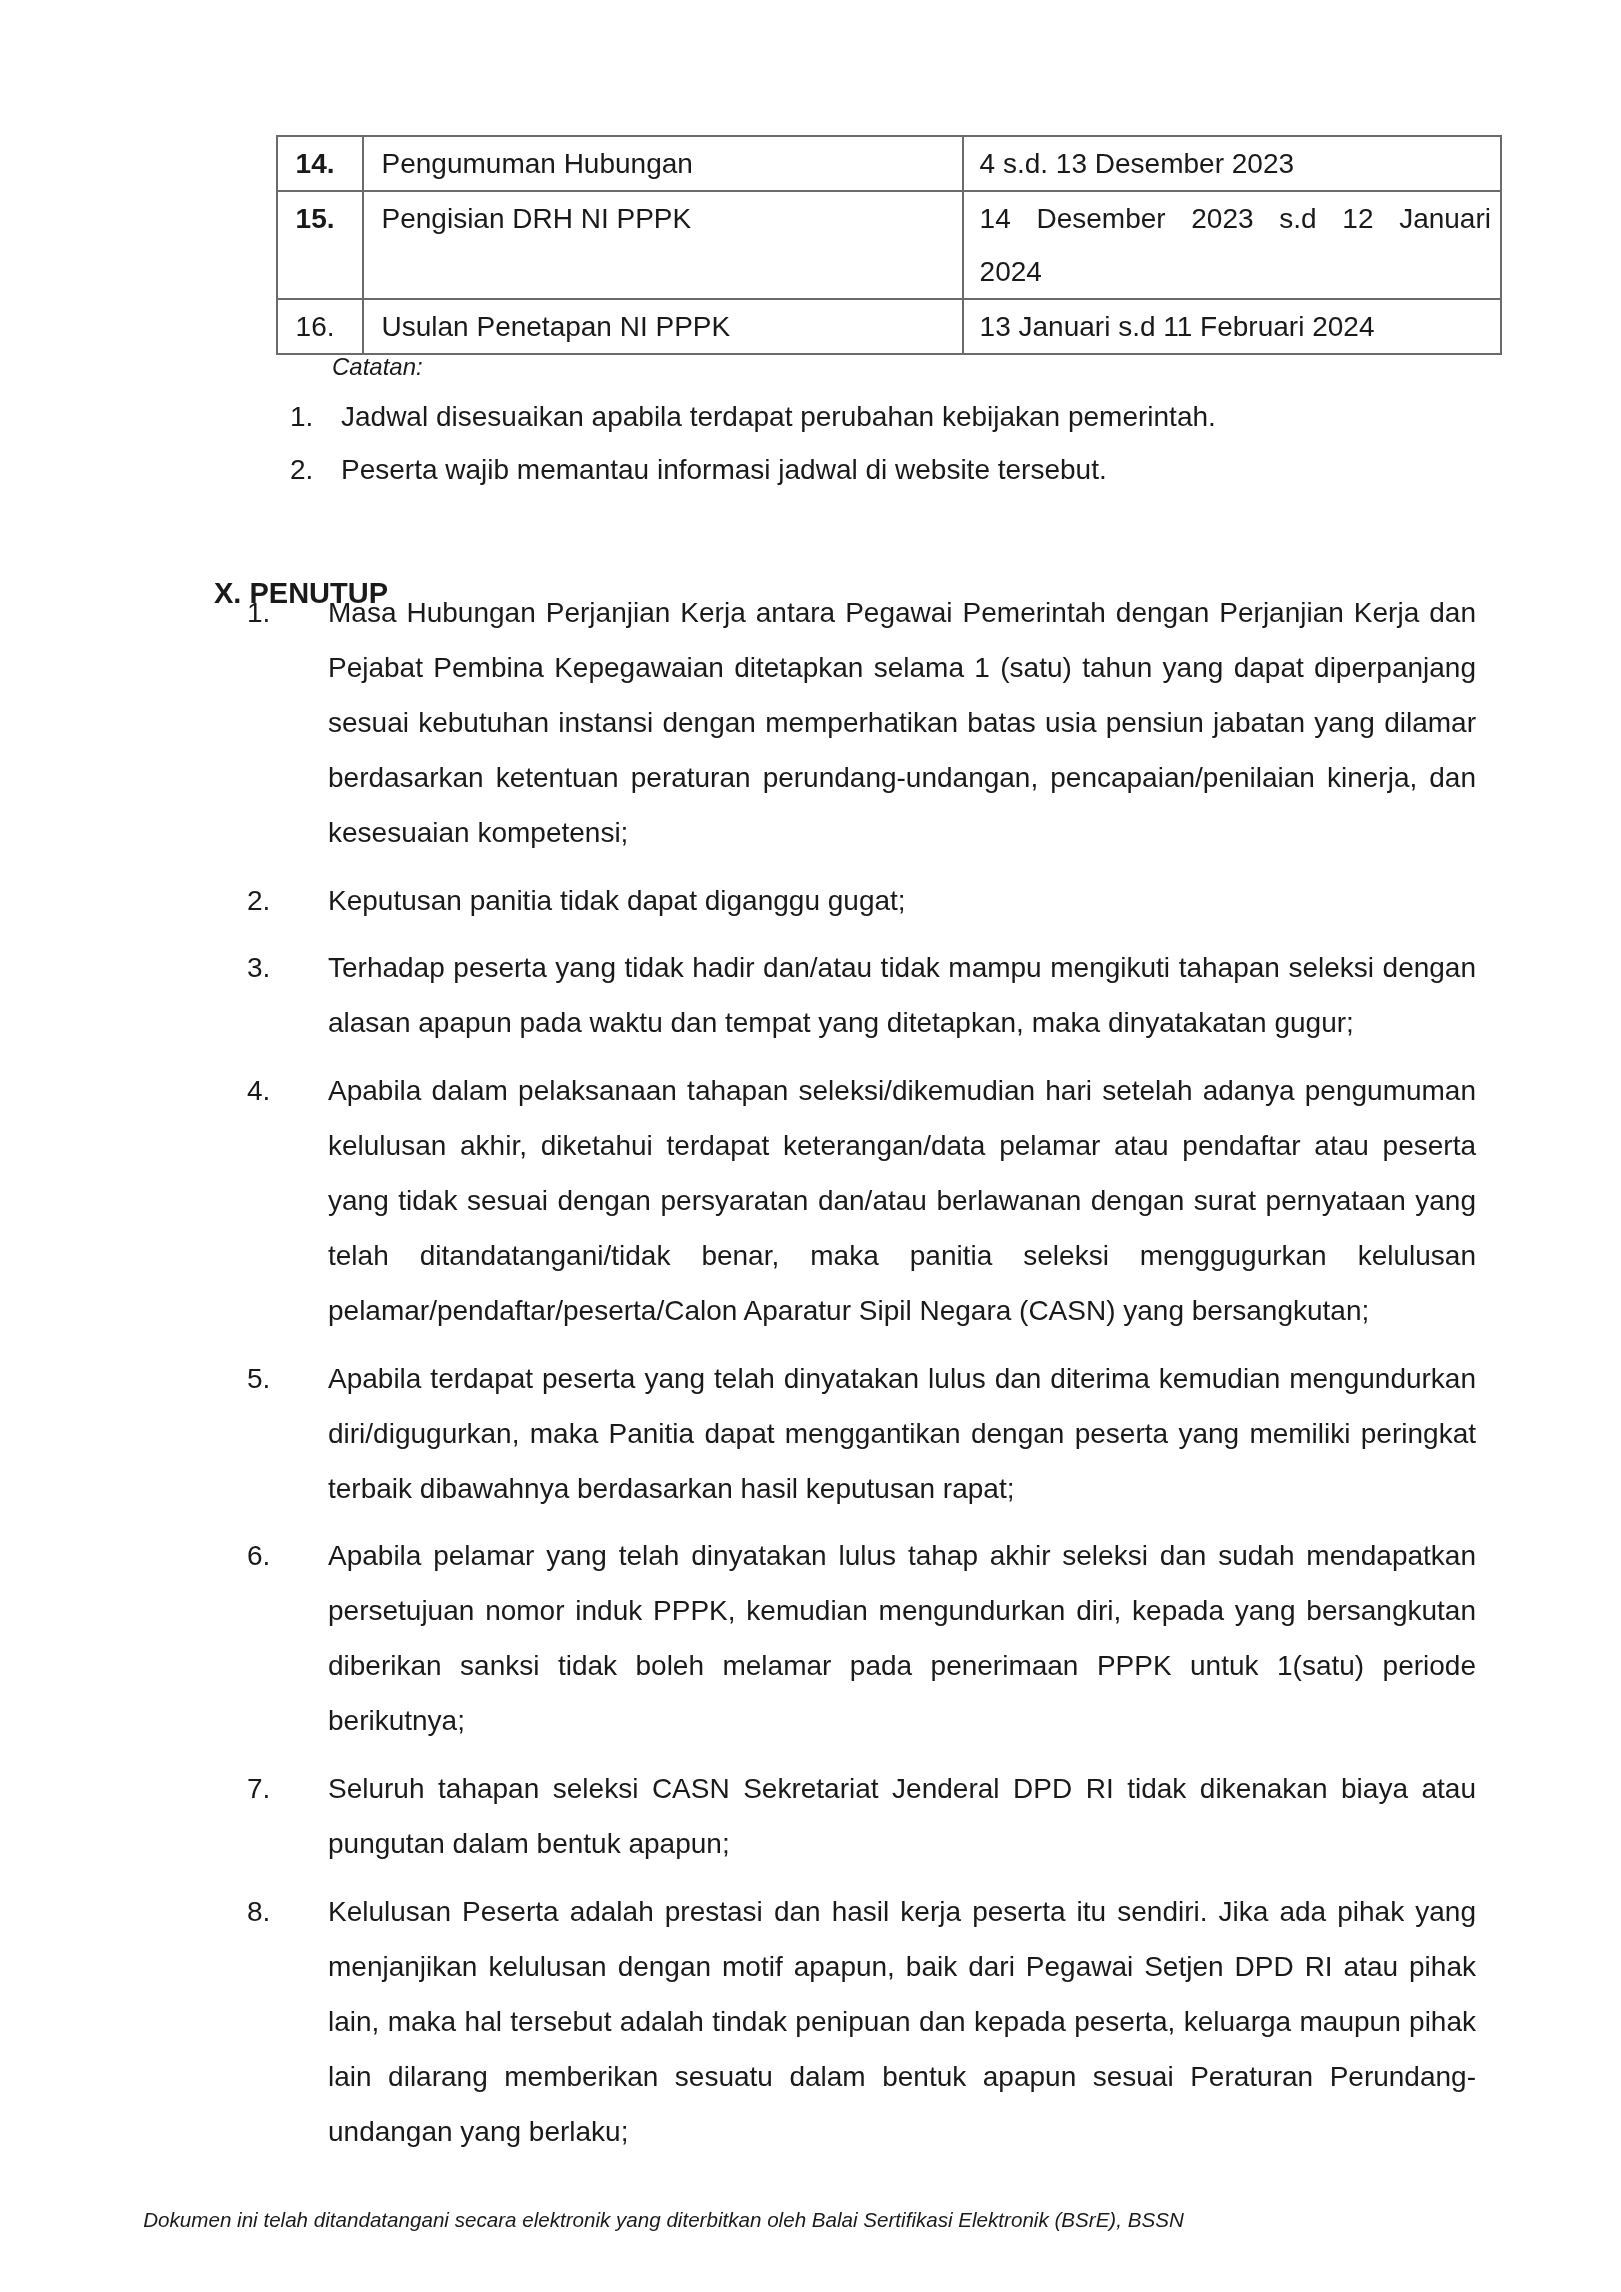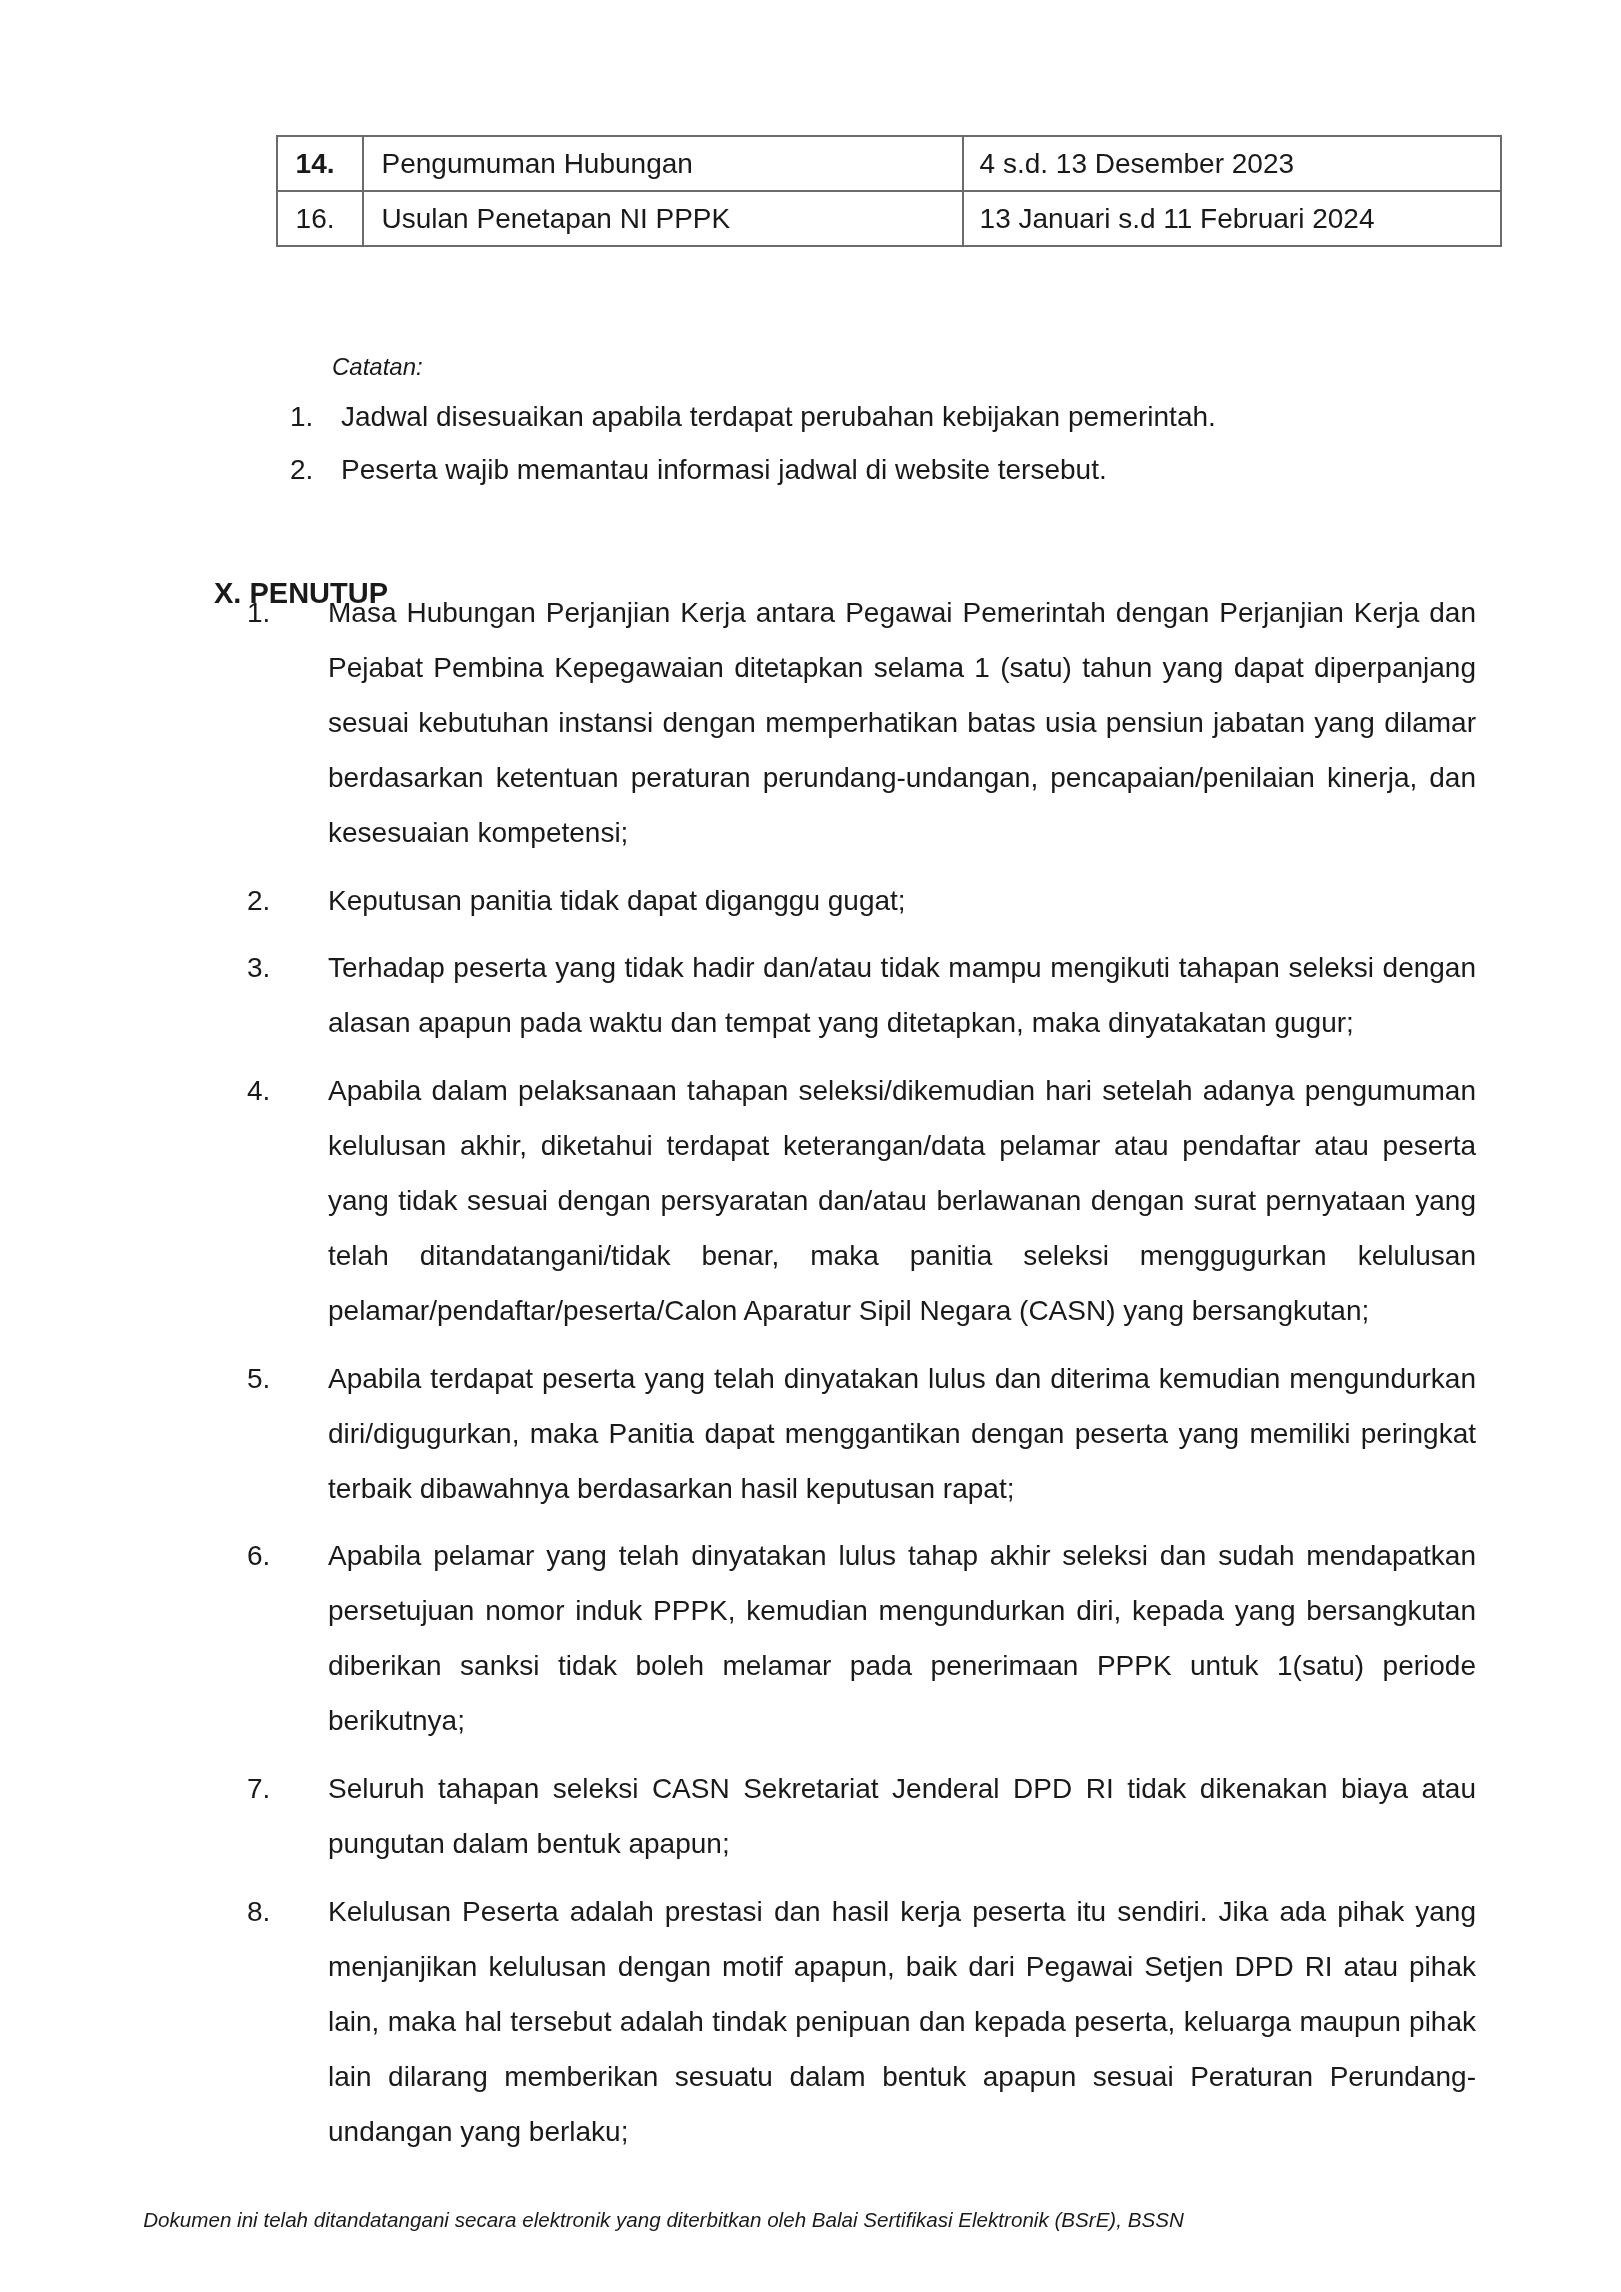--- a/index.html
+++ b/index.html
@@ -123,20 +123,28 @@
 
 <div class="page">
 
   <table class="sched-table">
     <tbody>
       <tr class="r14">
         <td class="c-no bold">14.</td>
         <td class="c-act">Pengumuman Hubungan</td>
         <td class="c-date">
           <span>4 s.d. 13 Desember 2023</span>
+        </td>
+      </tr>
+      <tr class="r15">
+        <td class="c-no bold">15.</td>
+        <td class="c-act">Pengisian DRH NI PPPK</td>
+        <td class="c-date">
+          <span class="date-line1" style="display:block;text-align:justify;text-align-last:justify;">14 Desember 2023 s.d 12 Januari</span>
+          <span class="date-line2">2024</span>
         </td>
       </tr>
       <tr class="r16">
         <td class="c-no">16.</td>
         <td class="c-act">Usulan Penetapan NI PPPK</td>
         <td class="c-date">
           <span>13 Januari s.d 11 Februari 2024</span>
         </td>
       </tr>
     </tbody>

